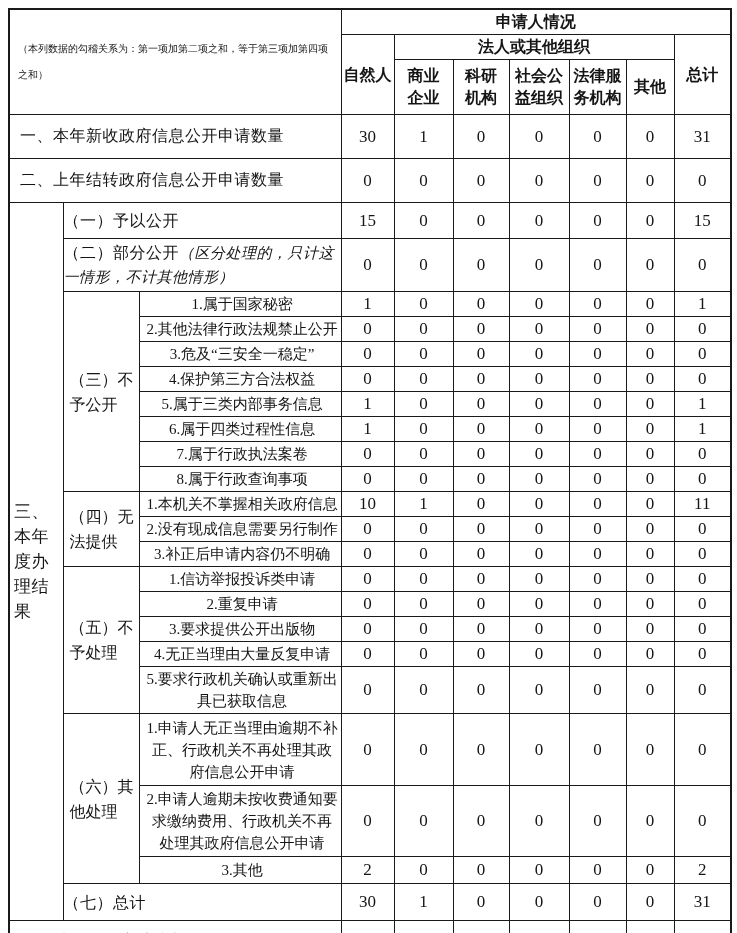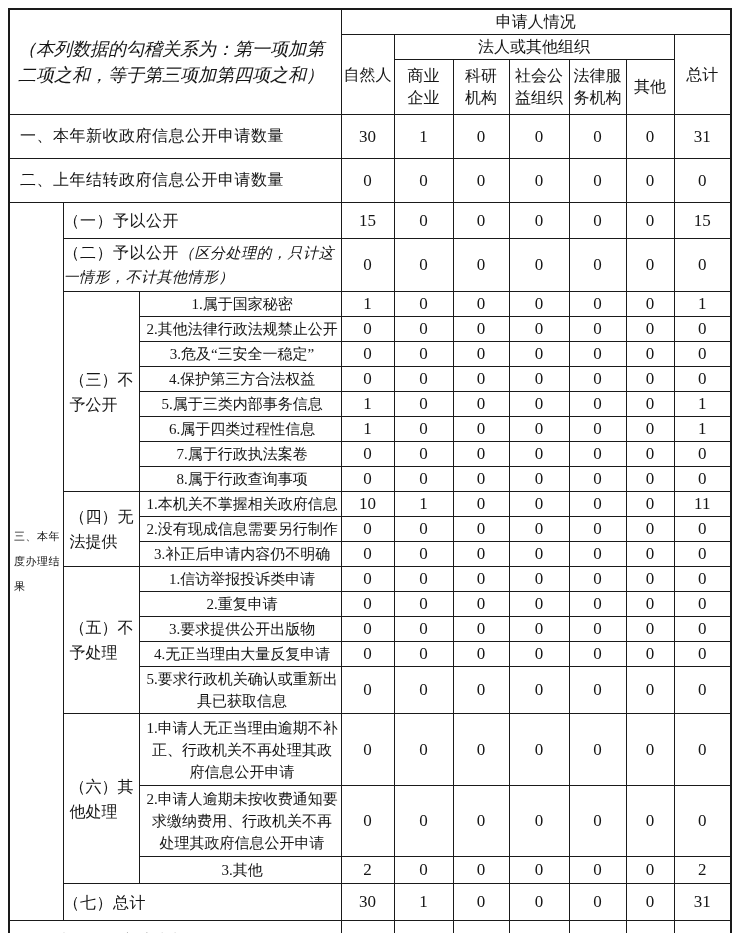--- a/index.html
+++ b/index.html
@@ -22,44 +22,43 @@
     border: 2px solid #1a1a1a;
   }
   td, th {
     border: 1px solid #1a1a1a;
     vertical-align: middle;
     overflow: hidden;
     box-sizing: border-box;
     background: #ffffff;
   }
   th {
-    font-weight: 400;
+    font-weight: 700;
     font-size: 16px;
     text-align: center;
     padding: 1px 2px;
     line-height: 22px;
   }
   th.th-np { padding: 1px 0; margin-left: 20px; }
   th.wrap2 { padding: 1px 10px; }
   th.wrap3 { padding: 1px 3px; }
   td.note {
-    font-size: 18px;
-    font-style: italic;
+    font-size: 10px;
     line-height: 26px;
     text-align: left;
     padding: 2px 4px 2px 8px;
   }
   td.lab {
     font-size: 16px;
     text-align: left;
     padding: 2px 4px 2px 10px;
     letter-spacing: 0.5px;
   }
   td.colA {
-    font-size: 11px;
+    font-size: 17px;
     text-align: left;
     padding: 2px 1px 2px 4px;
     line-height: 25px;
     letter-spacing: 0.5px;
   }
   td.sublab {
     font-size: 16px;
     text-align: left;
     padding: 2px 2px 2px 6px;
     line-height: 25px;
@@ -161,21 +160,21 @@
     <td class="v">15</td>
     <td class="v">0</td>
     <td class="v">0</td>
     <td class="v">0</td>
     <td class="v">0</td>
     <td class="v">0</td>
     <td class="v">15</td>
   </tr>
 
   <tr class="h46">
-    <td class="glab" colspan="2"><span>（二）予以公开</span><span class="gnote">（区分处理的，只计这一情形，不计其他情形）</span></td>
+    <td class="glab" colspan="2"><span>（二）部分公开</span><span class="gnote">（区分处理的，只计这一情形，不计其他情形）</span></td>
     <td class="v">0</td>
     <td class="v">0</td>
     <td class="v">0</td>
     <td class="v">0</td>
     <td class="v">0</td>
     <td class="v">0</td>
     <td class="v">0</td>
   </tr>
 
   <tr class="h23">

